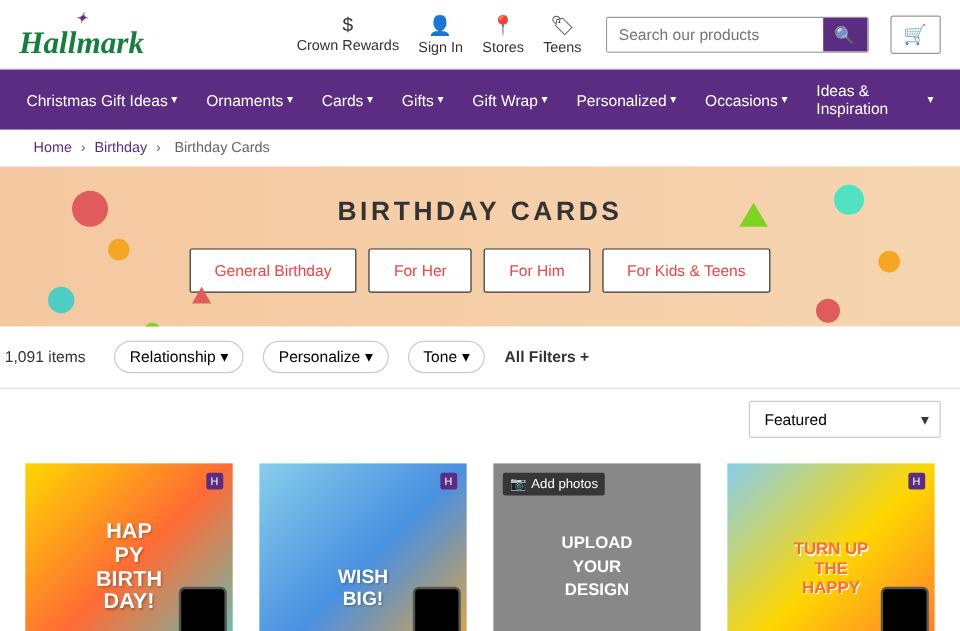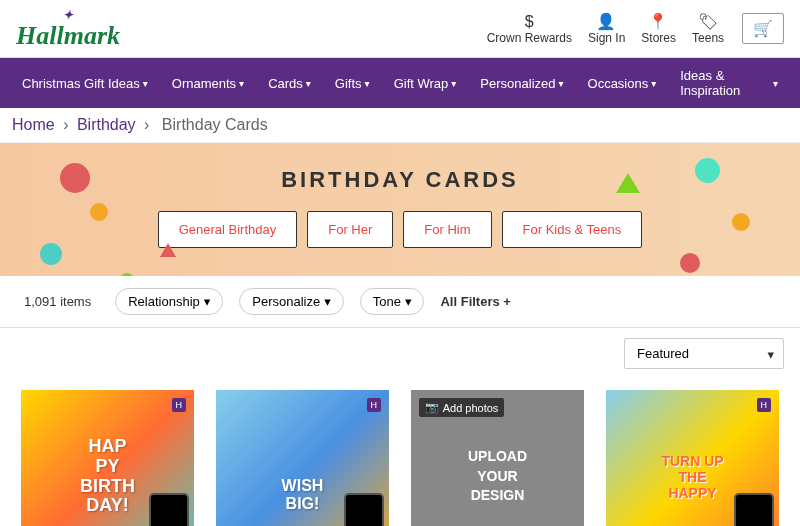--- a/index.html
+++ b/index.html
@@ -101,22 +101,22 @@
       font-size: 13px;
       cursor: pointer;
       display: flex;
       align-items: center;
       gap: 3px;
     }
     .chevron { font-size: 10px; }
 
     
     .breadcrumb {
-      padding: 8px 12px;
-      font-size: 16px;
+      padding: 8px 28px;
+      font-size: 12px;
       color: #666;
       border-bottom: 1px solid #eee;
     }
     .breadcrumb a { color: #5a2d82; text-decoration: none; }
     .breadcrumb span { margin: 0 4px; }
 
     
     .hero {
       background: linear-gradient(to right, #f5c8a0, #f5d5b0);
       padding: 24px 0 28px;
@@ -148,21 +148,21 @@
       cursor: pointer;
       font-size: 13px;
       border-radius: 2px;
       color: #ef4444;
     }
 
     
     .filters-row {
       display: flex;
       align-items: center;
-      padding: 12px 24px;
+      padding: 12px 4px;
       border-bottom: 1px solid #ddd;
       gap: 16px;
     }
     .items-count { font-size: 13px; color: #333; margin-right: 8px; }
     .filter-btn {
       border: 1px solid #ccc;
       border-radius: 20px;
       padding: 5px 12px;
       font-size: 13px;
       cursor: pointer;
@@ -355,20 +355,24 @@
       <span>Sign In</span>
     </div>
     <div class="header-nav-item">
       <span class="icon">📍</span>
       <span>Stores</span>
     </div>
     <div class="header-nav-item">
       <span class="icon">🏷</span>
       <span>Teens</span>
     </div>
+  </div>
+  <div class="search-bar">
+    <input type="text" placeholder="Search our products" style="">
+    <button>🔍</button>
   </div>
   <button class="cart-btn">🛒</button>
 </div>
 
 <nav class="main-nav">
   <div class="main-nav-item">
     <span>Christmas Gift Ideas</span>
     <span class="chevron">▾</span>
   </div>
   <div class="main-nav-item">

